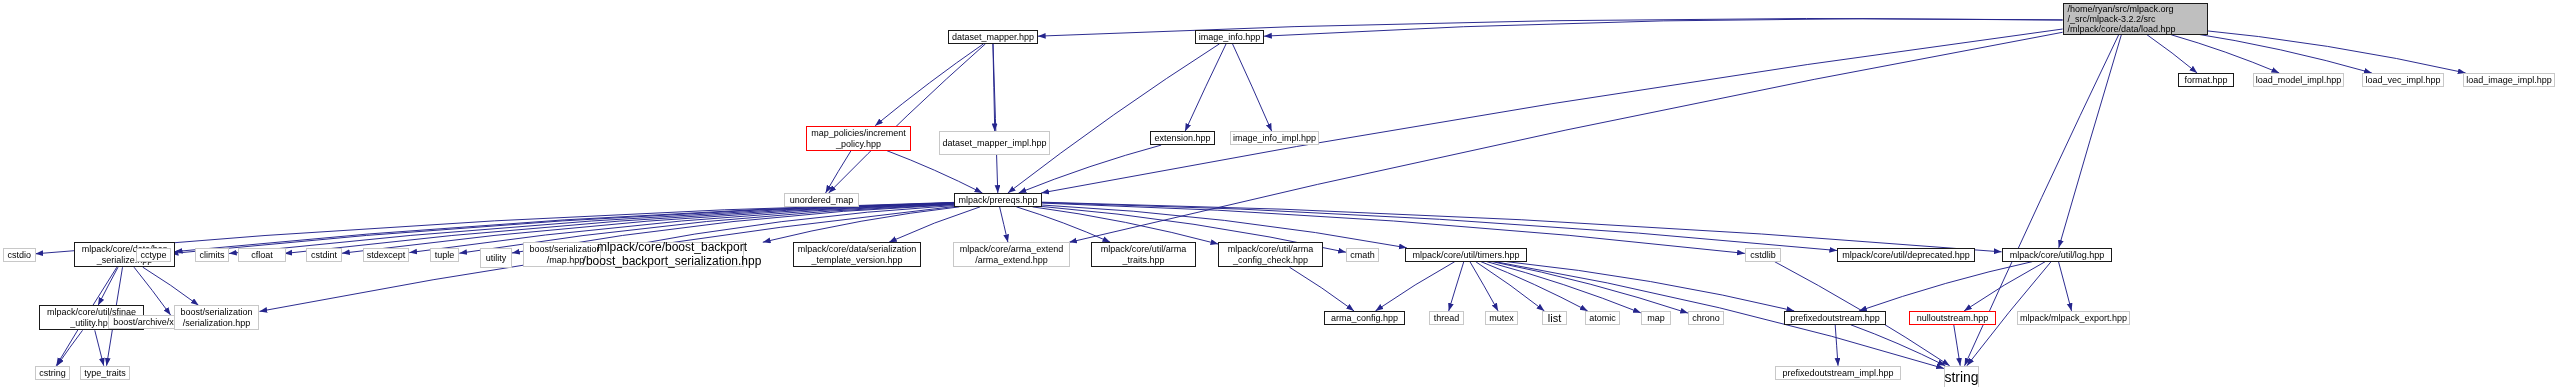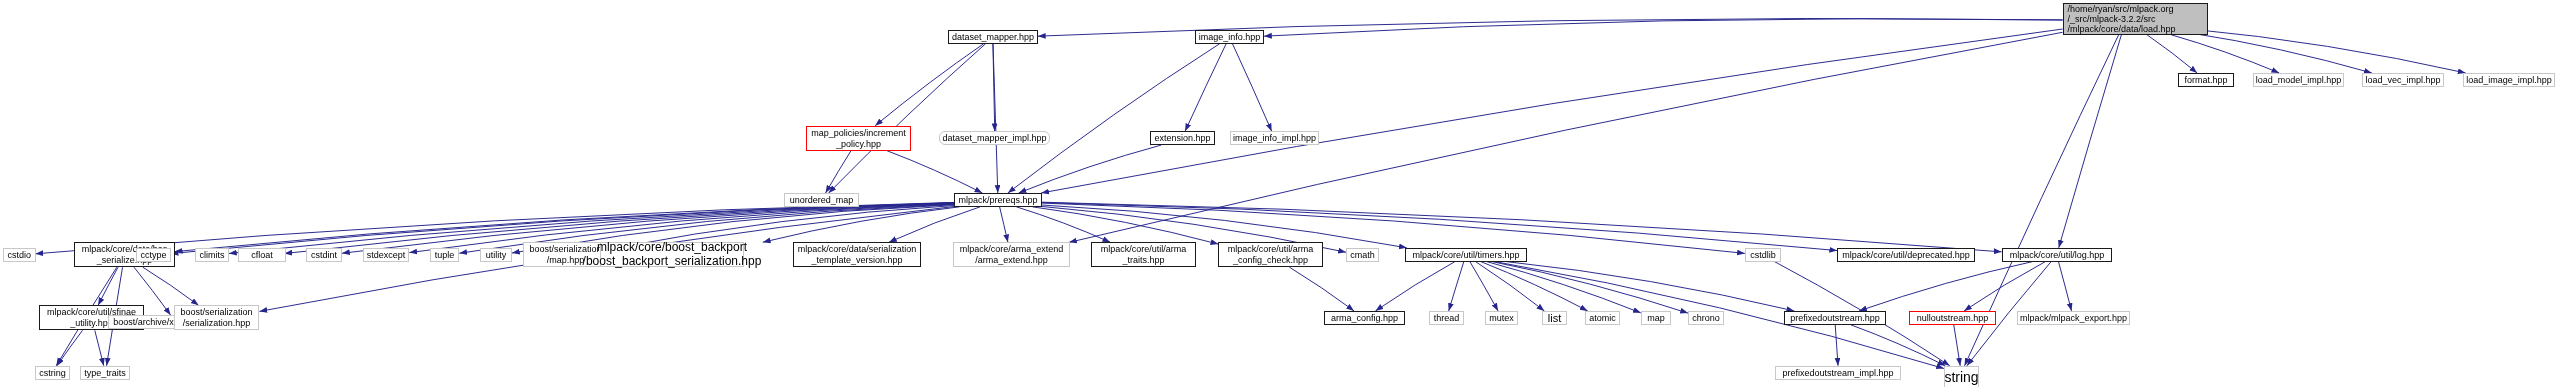--- a/index.html
+++ b/index.html
@@ -125,35 +125,35 @@
 /_src/mlpack-3.2.2/src
 /mlpack/core/data/load.hpp</div>
       <div class="node strong" style="left: 2178px; top: 73px; width: 56px; height: 14px; font-size: 9px;">format.hpp</div>
       <div class="node plain" style="left: 2253px; top: 73px; width: 91px; height: 14px; font-size: 9px;">load_model_impl.hpp</div>
       <div class="node plain" style="left: 2362px; top: 73px; width: 82px; height: 14px; font-size: 9px;">load_vec_impl.hpp</div>
       <div class="node plain" style="left: 2463px; top: 73px; width: 92px; height: 14px; font-size: 9px;">load_image_impl.hpp</div>
       <div class="node strong" style="left: 948px; top: 30px; width: 90px; height: 14px; font-size: 9px;">dataset_mapper.hpp</div>
       <div class="node strong" style="left: 1195px; top: 30px; width: 69px; height: 14px; font-size: 9px;">image_info.hpp</div>
       <div class="node red" style="left: 806px; top: 126px; width: 105px; height: 25px; font-size: 9px;">map_policies/increment
 _policy.hpp</div>
-      <div class="node plain" style="left: 939px; top: 131px; width: 111px; height: 14px; font-size: 9px; border-radius: 6px;">dataset_mapper_impl.hpp</div>
+      <div class="node plain" style="left: 939px; top: 131px; width: 111px; height: 24px; font-size: 9px;">dataset_mapper_impl.hpp</div>
       <div class="node strong" style="left: 1150px; top: 131px; width: 65px; height: 14px; font-size: 9px;">extension.hpp</div>
       <div class="node plain" style="left: 1230px; top: 131px; width: 89px; height: 14px; font-size: 9px;">image_info_impl.hpp</div>
       <div class="node plain" style="left: 784px; top: 193px; width: 75px; height: 14px; font-size: 9px;">unordered_map</div>
       <div class="node strong" style="left: 954px; top: 193px; width: 88px; height: 14px; font-size: 9px;">mlpack/prereqs.hpp</div>
       <div class="node plain" style="left: 2.8px; top: 248px; width: 33px; height: 14px; font-size: 9px;">cstdio</div>
       <div class="node strong" style="left: 74px; top: 242px; width: 101px; height: 25px; font-size: 9px;">mlpack/core/data/has
 _serialize.hpp</div>
       <div class="node plain" style="left: 136px; top: 248px; width: 35px; height: 14px; font-size: 9px;">cctype</div>
       <div class="node plain" style="left: 195px; top: 248px; width: 34px; height: 14px; font-size: 9px;">climits</div>
       <div class="node plain" style="left: 238px; top: 248px; width: 48px; height: 14px; font-size: 9px;">cfloat</div>
       <div class="node plain" style="left: 306px; top: 248px; width: 36px; height: 14px; font-size: 9px;">cstdint</div>
       <div class="node plain" style="left: 363px; top: 248px; width: 46px; height: 14px; font-size: 9px;">stdexcept</div>
       <div class="node plain" style="left: 430px; top: 248px; width: 29px; height: 14px; font-size: 9px;">tuple</div>
-      <div class="node plain" style="left: 480px; top: 248px; width: 32px; height: 14px; font-size: 9px;">utility</div>
+      <div class="node plain" style="left: 480px; top: 248px; width: 32px; height: 20px; font-size: 9px;">utility</div>
       <div class="node plain" style="left: 523px; top: 242px; width: 85px; height: 25px; font-size: 9px;">boost/serialization
 /map.hpp</div>
       <div class="node plain" style="left: 600px; top: 242px; width: 144px; height: 25px; font-size: 12px;">mlpack/core/boost_backport
 /boost_backport_serialization.hpp</div>
       <div class="node strong" style="left: 793px; top: 242px; width: 128px; height: 25px; font-size: 9px;">mlpack/core/data/serialization
 _template_version.hpp</div>
       <div class="node plain" style="left: 953px; top: 242px; width: 117px; height: 25px; font-size: 9px;">mlpack/core/arma_extend
 /arma_extend.hpp</div>
       <div class="node strong" style="left: 1091px; top: 242px; width: 105px; height: 25px; font-size: 9px;">mlpack/core/util/arma
 _traits.hpp</div>

